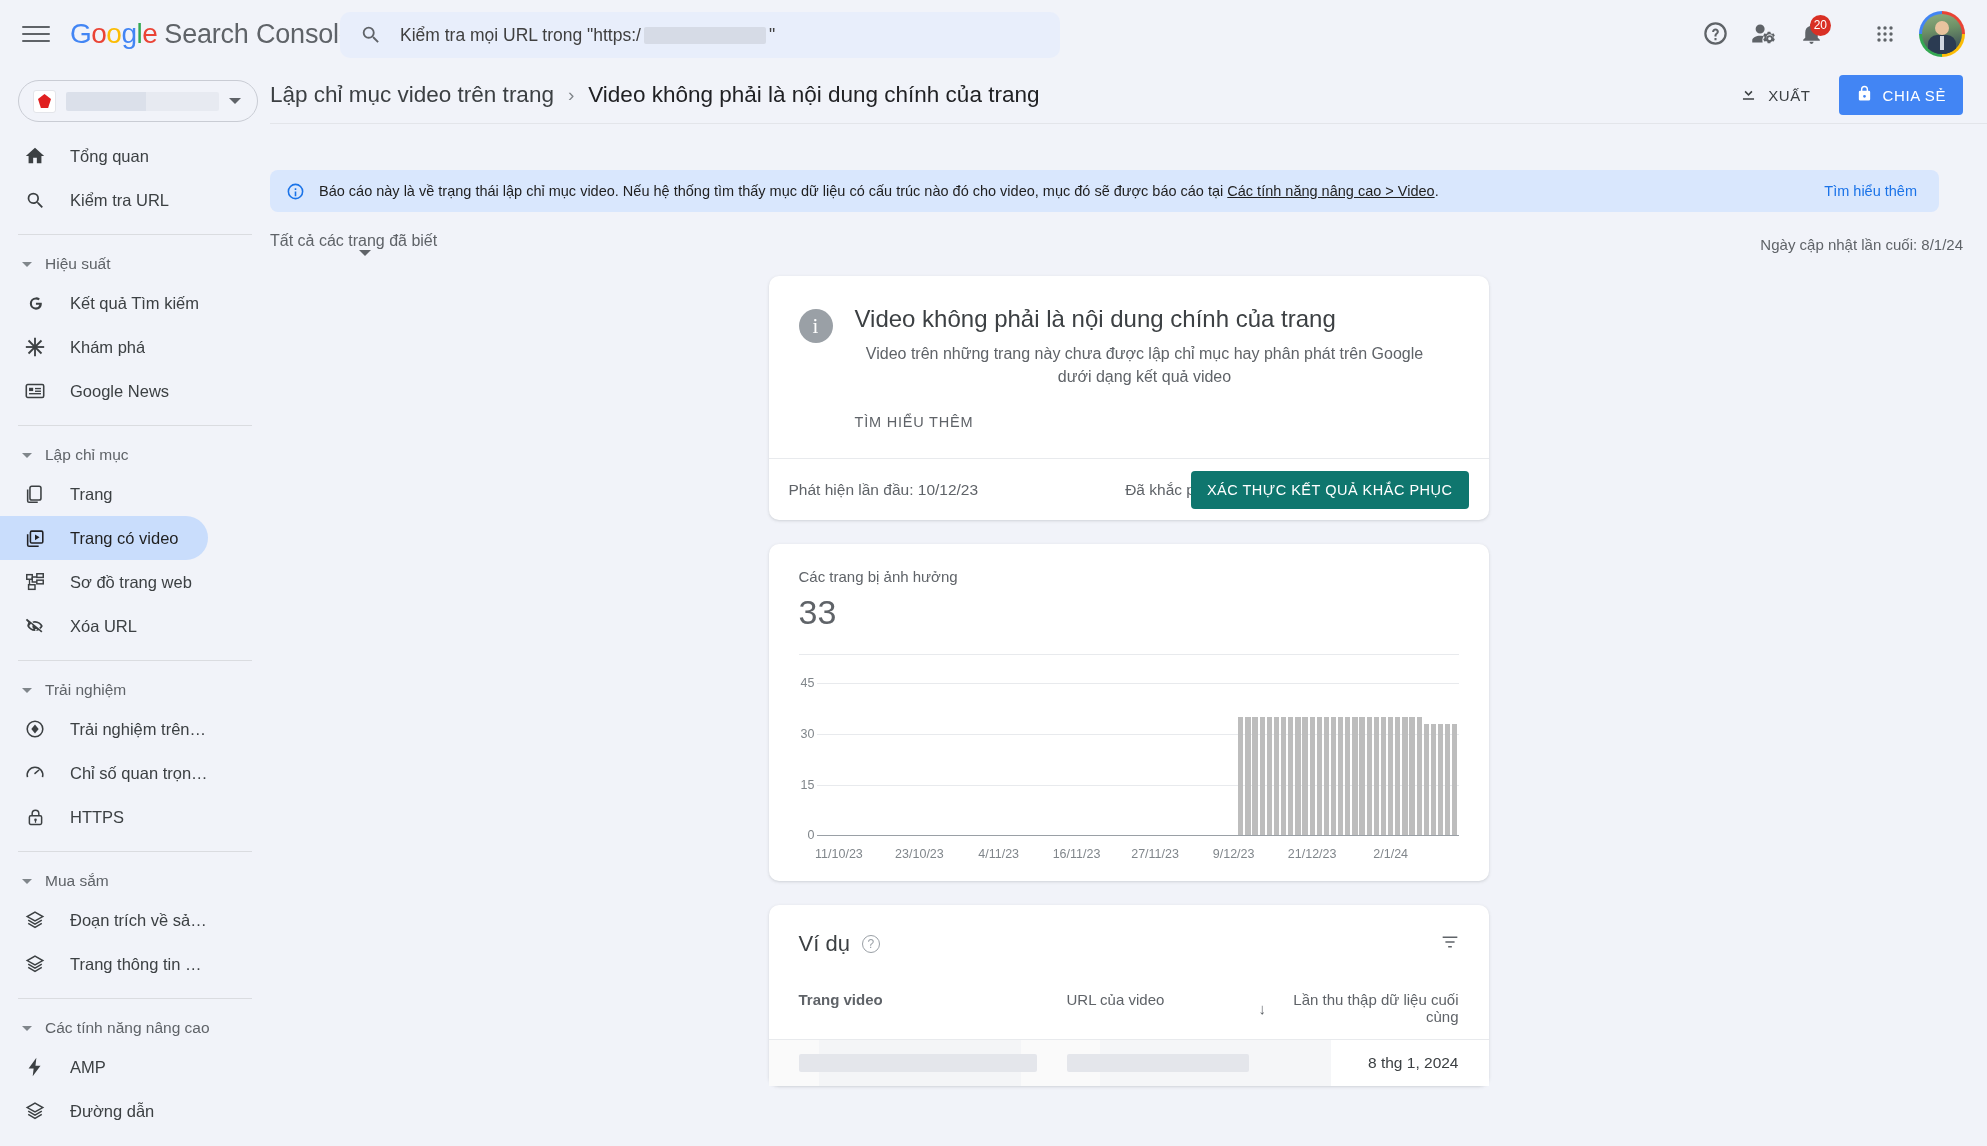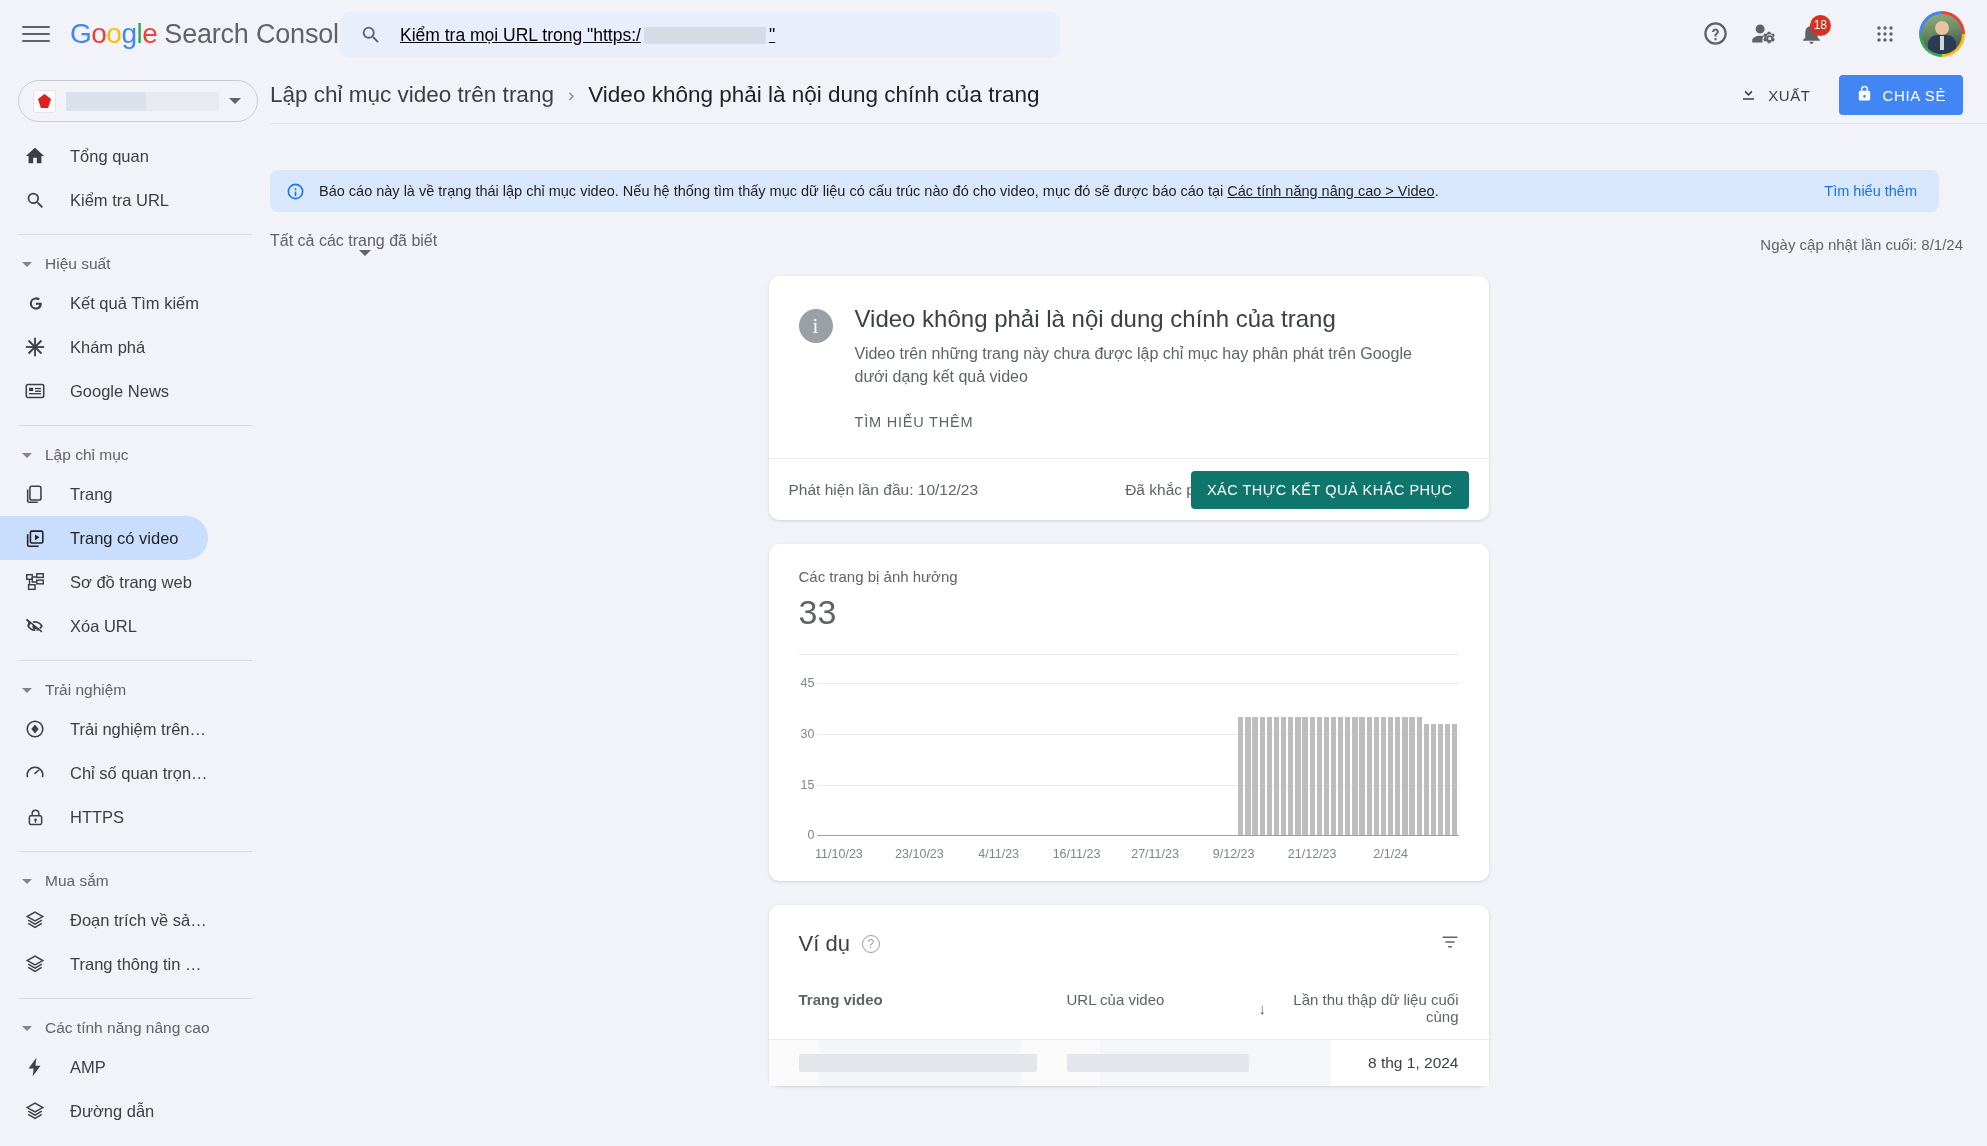--- a/index.html
+++ b/index.html
@@ -30,21 +30,21 @@
   .g-logo .y { color:#fbbc05 } .g-logo .g { color:#34a853 }
   .brand-text { color: #5f6368; font-size: 27px; margin-left: 7px; font-weight: 400; }
 
   .searchbar {
     position: absolute; left: 340px; top: 12px; width: 720px; height: 46px;
     background: #e8eefb; border-radius: 10px; display: flex; align-items: center;
     cursor: text;
   }
   .searchbar .s-icon { margin-left: 20px; margin-right: 18px; display:flex; }
   .searchbar .s-text {
-    color: #000000; font-size: 17.5px; white-space: nowrap; display:flex; align-items:center;text-decoration:underline;
+    color: #404040; font-size: 17.5px; white-space: nowrap; display:flex; align-items:center;
   }
   .redact {
     display:inline-block; background: #d6dbe6; border-radius: 2px; height: 17px;
     vertical-align: middle; margin: 0 3px;
   }
 
   .top-icons { position: absolute; right: 22px; top: 0; height: 67px; display: flex; align-items: center; gap: 0; }
   .ticon { width: 48px; height: 48px; display: flex; align-items: center; justify-content: center; border-radius: 50%; cursor: pointer; position: relative; }
   .badge {
     position: absolute; top: 5px; right: 4px; min-width: 21px; height: 21px; padding: 0 4px;
@@ -139,21 +139,21 @@
     margin: 0 auto 24px auto; width: 720px;
   }
   .card-pad { padding: 28px 30px 0 30px; display:flex; }
   .issue-icon {
     width: 34px; height: 34px; border-radius: 50%; background: #9aa0a6; color:#fff;
     display:flex; align-items:center; justify-content:center; font-size: 21px; font-family:"Liberation Serif",serif;
     flex: none; margin-top: 5px;
   }
   .issue-body { margin-left: 22px; padding-bottom: 6px; }
   .issue-title { font-size: 24px; color: #3c4043; font-weight: 400; line-height: 1.25; }
-  .issue-desc { font-size: 16px; color: #5f6368; margin-top: 8px; line-height: 1.45; max-width: 580px; }
+  .issue-desc { font-size: 16px; color: #5f6368; margin-top: 8px; line-height: 1.45; max-width: 580px; text-align: center; }
   .learn-more {
     display:inline-block; margin: 26px 0 22px 0; color:#5f6368; font-size: 14.5px;
     letter-spacing: .8px; cursor:pointer;
   }
   .card-foot {
     border-top: 1px solid #e8eaed; display:flex; align-items:center; padding: 14px 20px 14px 20px;
     position: relative; min-height: 62px;
   }
   .found-date { color:#5f6368; font-size: 15.5px; }
   .fixed-q { position:absolute; right: 222px; color:#5f6368; font-size: 15.5px; }
@@ -232,21 +232,21 @@
             <path fill="#5f6368" d="M9 12a4 4 0 100-8 4 4 0 000 8zm0 2c-3.3 0-7 1.7-7 4v2h9.3a6.5 6.5 0 01-.3-2c0-1.4.5-2.8 1.3-3.8A14 14 0 009 14z"></path>
             <circle cx="17.5" cy="16.5" r="2.2" fill="none" stroke="#5f6368" stroke-width="1.6"></circle>
             <path fill="#5f6368" d="M17.5 12.6l.5 1.3 1.3-.4.8 1.4-1 .9.5 1.3-1.3.5-.4 1.3h-1.6l-.5-1.3-1.3-.4-.4-1.5 1-.8-.4-1.3 1.3-.5z" opacity="0"></path>
             <path fill="#5f6368" d="M21.9 16.9l-1-.8c0-.2.1-.4.1-.6s0-.4-.1-.6l1-.8a.3.3 0 00.1-.4l-1-1.7a.3.3 0 00-.4-.1l-1.2.5a3.6 3.6 0 00-1-.6l-.2-1.2a.3.3 0 00-.3-.2h-2a.3.3 0 00-.3.2l-.2 1.2c-.4.1-.7.3-1 .6l-1.2-.5a.3.3 0 00-.4.1l-1 1.7a.3.3 0 00.1.4l1 .8c0 .2-.1.4-.1.6s0 .4.1.6l-1 .8a.3.3 0 00-.1.4l1 1.7c.1.1.3.2.4.1l1.2-.5c.3.3.6.5 1 .6l.2 1.2c0 .2.2.2.3.2h2c.2 0 .3-.1.3-.2l.2-1.2c.4-.1.7-.3 1-.6l1.2.5c.2 0 .3 0 .4-.1l1-1.7c.1-.2 0-.3-.1-.4zm-4.4 1.4a2.8 2.8 0 110-5.6 2.8 2.8 0 010 5.6z"></path>
           </svg>
       </div>
       <div class="ticon">
         <svg width="25" height="25" viewBox="0 0 24 24">
             <path fill="#5f6368" d="M12 22a2 2 0 002-2h-4a2 2 0 002 2zm6-6v-5c0-3.1-1.6-5.6-4.5-6.3V4a1.5 1.5 0 00-3 0v.7C7.6 5.4 6 7.9 6 11v5l-2 2v1h16v-1l-2-2z"></path>
           </svg>
-        <span class="badge">18</span>
+        <span class="badge">20</span>
       </div>
       <div class="ticon" style="margin-left:26px">
         <svg width="24" height="24" viewBox="0 0 24 24">
             <g fill="#5f6368">
               <circle cx="6" cy="6" r="1.7"></circle>
               <circle cx="12" cy="6" r="1.7"></circle>
               <circle cx="18" cy="6" r="1.7"></circle>
               <circle cx="6" cy="12" r="1.7"></circle>
               <circle cx="12" cy="12" r="1.7"></circle>
               <circle cx="18" cy="12" r="1.7"></circle>

